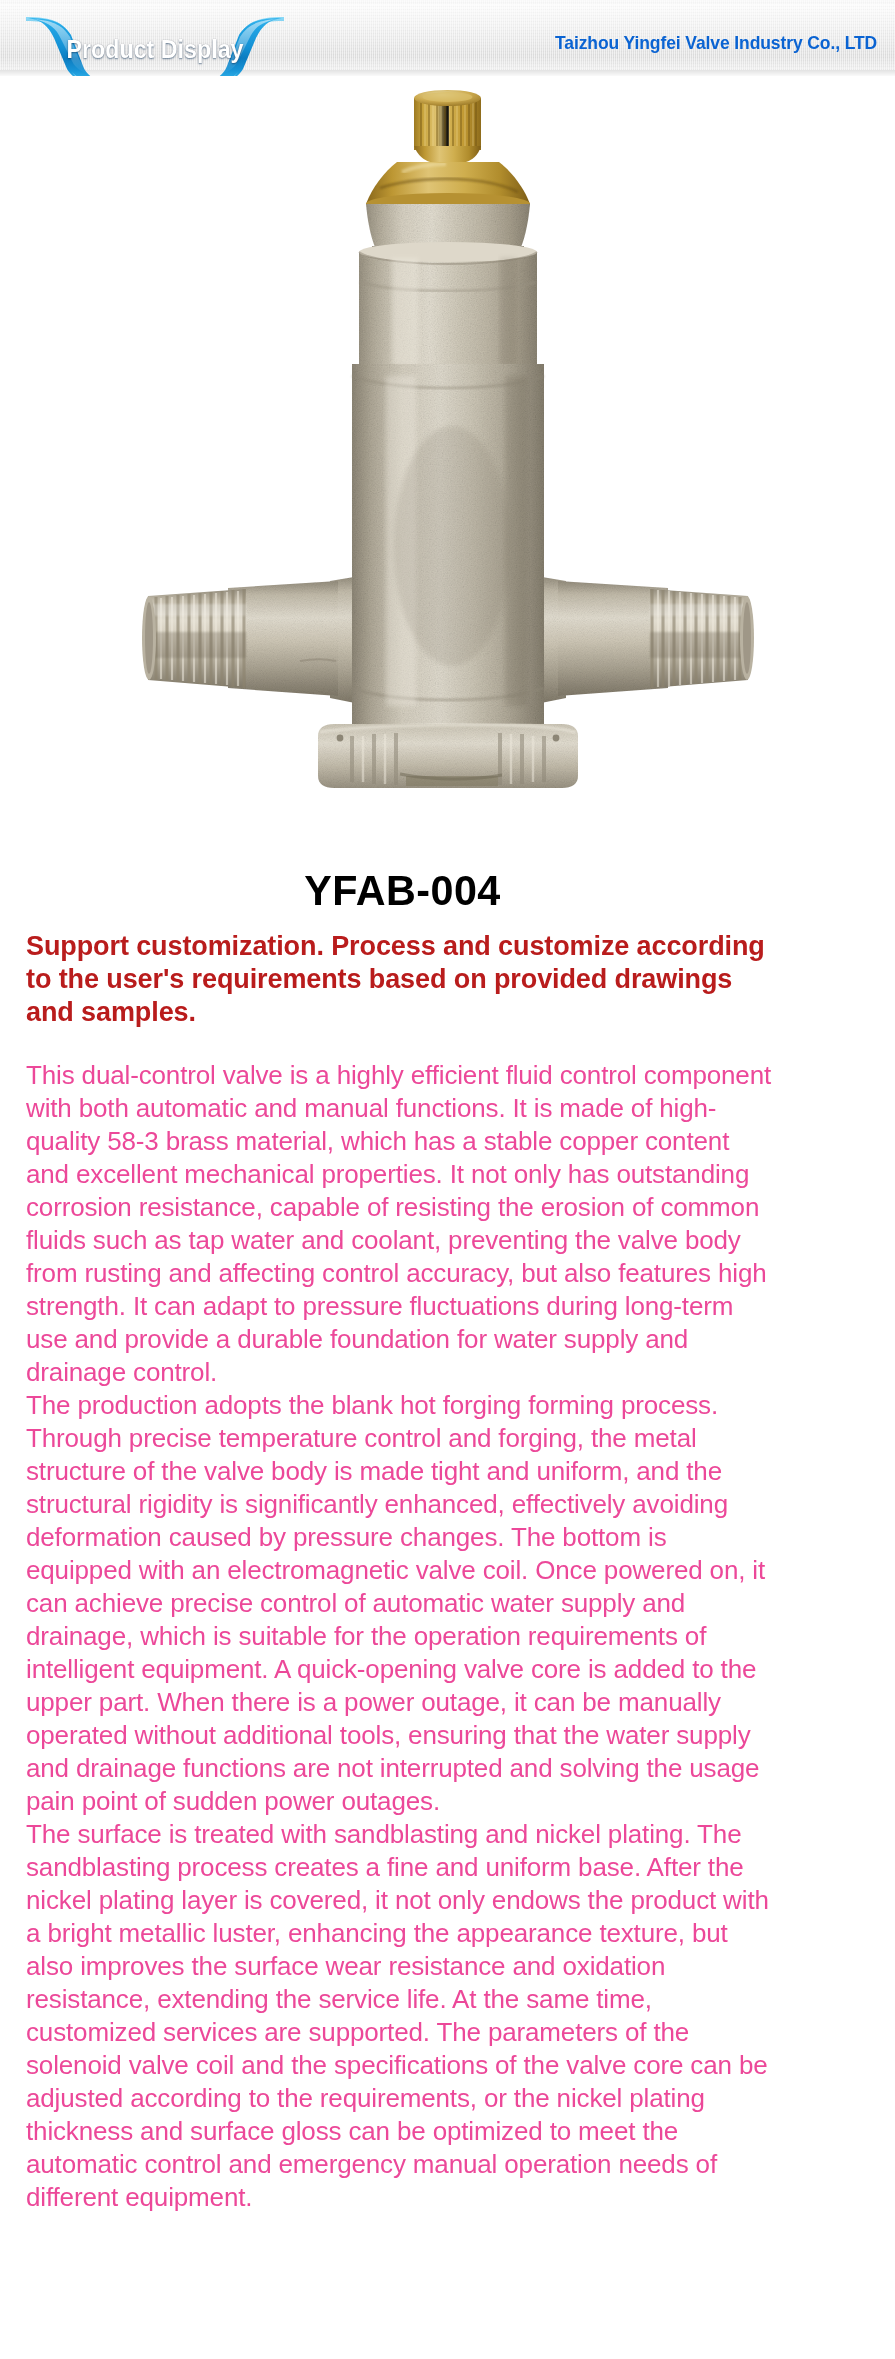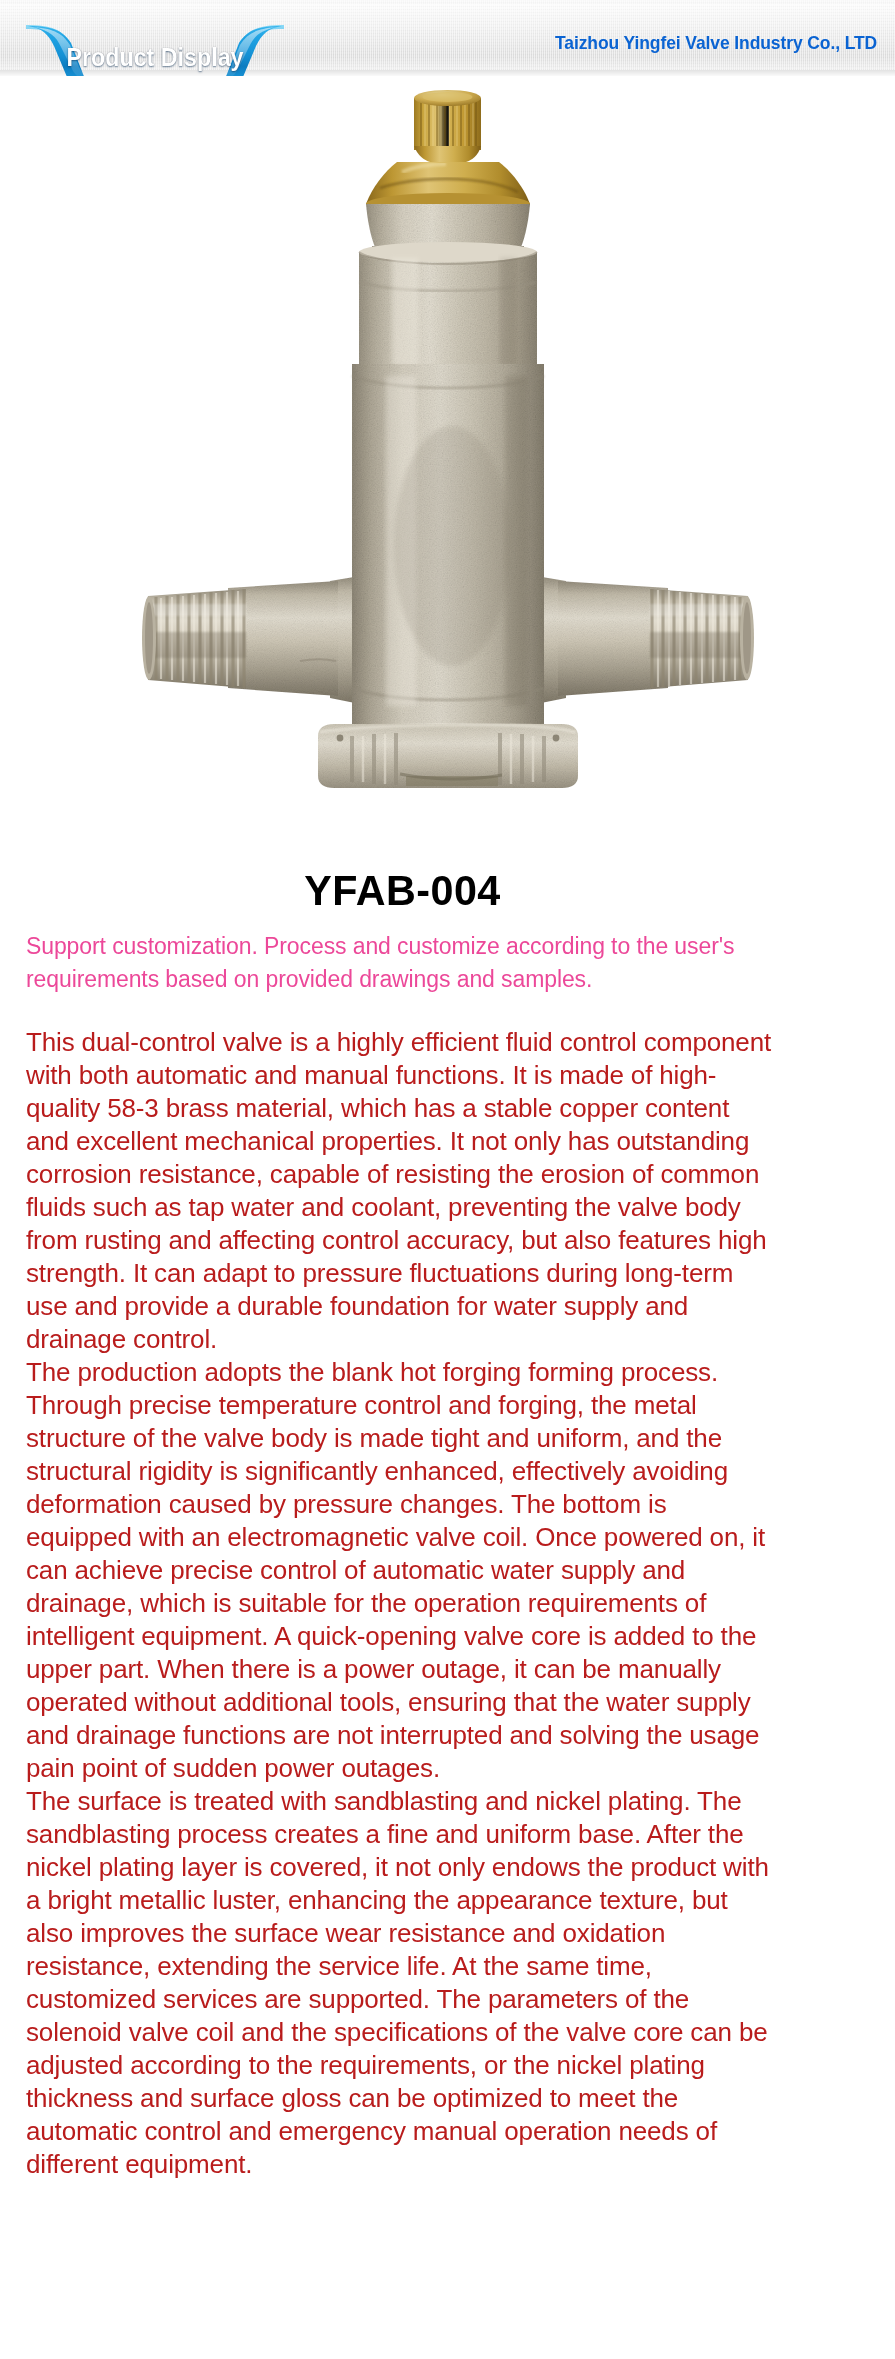--- a/index.html
+++ b/index.html
@@ -49,21 +49,21 @@
     position: absolute;
     left: 0; bottom: 0;
     width: 895px; height: 6px;
     background: linear-gradient(to bottom, #e2e2e2, #fafafa);
   }
 
   
   .tab-wrap {
     position: absolute;
     left: 22px;
-    top: 22px;
+    top: 14px;
     width: 266px;
     height: 70px;
   }
   .tab-shape {
     position: absolute;
     left: 0; top: 0;
     width: 266px;
     height: 70px;
   }
   .tab-label {
@@ -126,33 +126,33 @@
     font-weight: bold;
     font-size: 43px;
     line-height: 48px;
     letter-spacing: 0.5px;
     color: #000000;
     margin: 0 0 16px 0;
     transform: scaleX(0.96);
   }
   .product-subtitle {
     font-family: "Liberation Sans Narrow", "Liberation Sans", sans-serif;
-    font-weight: normal;
-    font-size: 23px;
+    font-weight: bold;
+    font-size: 27px;
     line-height: 33px;
-    color: #ec4899;
+    color: #b91c1c;
     margin: 0 0 30px 0;
     letter-spacing: -0.1px;
   }
   .body-par {
     font-family: "Liberation Sans Narrow", "Liberation Sans", sans-serif;
     font-weight: normal;
     font-size: 26px;
     line-height: 33px;
-    color: #b91c1c;
+    color: #ec4899;
     margin: 0;
     letter-spacing: -0.15px;
     text-align: left;
   }
 </style>
 </head>
 <body>
 
 <div class="header">
   <div class="header-topline"></div>

